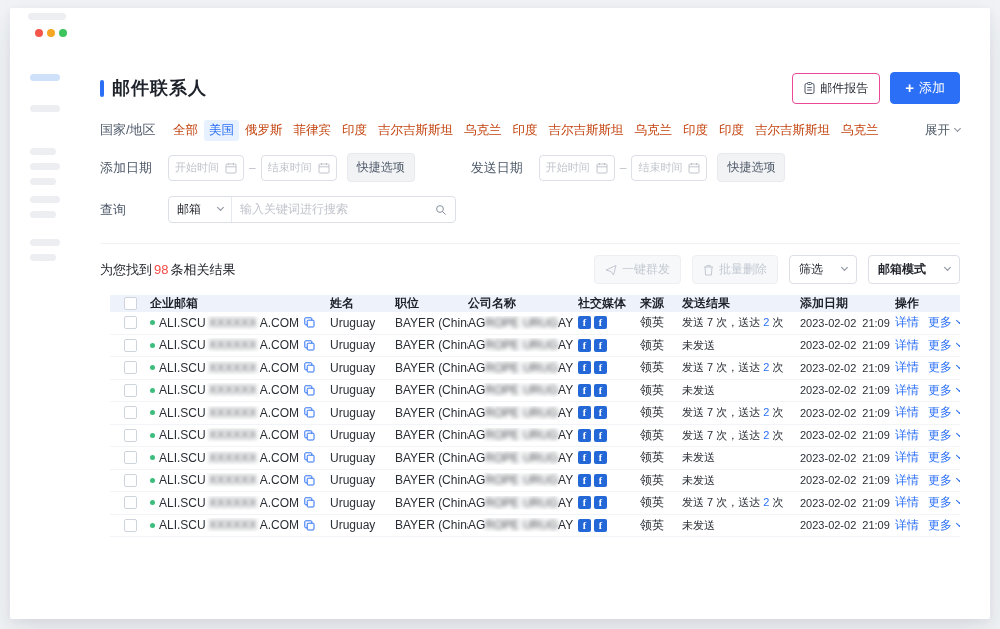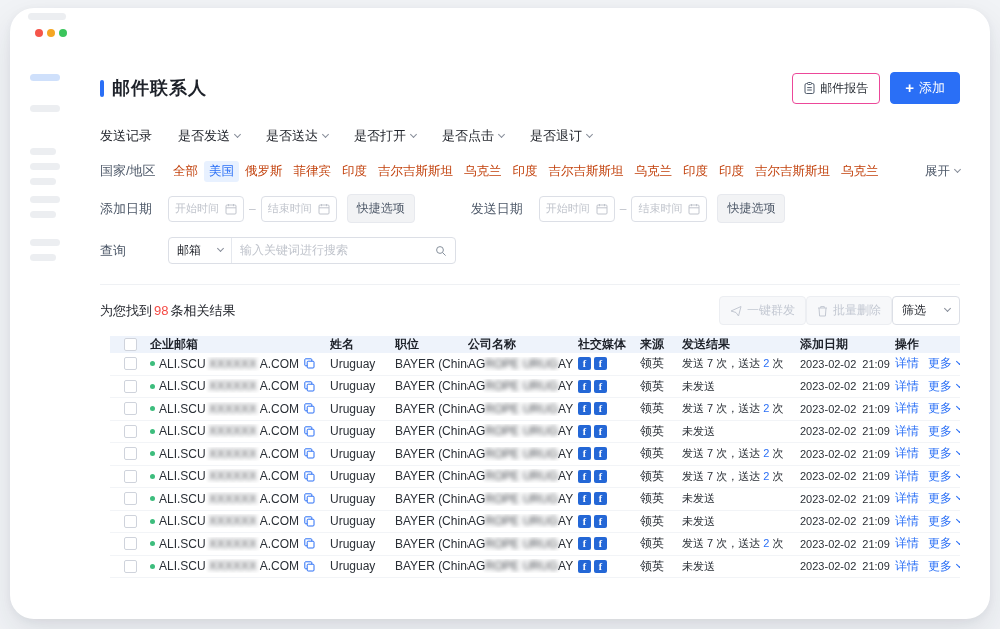--- a/index.html
+++ b/index.html
@@ -7,21 +7,21 @@
     --green:#3dbd7d; --thead-bg:#eef3fb; --fb:#2467d6;
   }
   *{margin:0;padding:0;box-sizing:border-box}
   html,body{width:1000px;height:629px}
   body{
     background:#f1f3f6;
     font-family:"Liberation Sans","DejaVu Sans",sans-serif;
     position:relative;overflow:hidden;color:#2a2f36;
   }
   .window{position:absolute;left:10px;top:8px;width:980px;height:611px;background:#fff;
-    border-radius:24px;box-shadow:0 2px 8px rgba(30,40,60,.05),0 14px 34px rgba(30,40,60,.10)}
+    border-radius:2px;box-shadow:0 2px 8px rgba(30,40,60,.05),0 14px 34px rgba(30,40,60,.10)}
   .pill{position:absolute;left:18px;top:5px;width:38px;height:7px;border-radius:4px;background:#eceef1}
   .lights{position:absolute;left:25px;top:21px;display:flex;gap:4px}
   .lights i{width:8px;height:8px;border-radius:50%;display:block;background:#ccc}
   .sk{position:absolute;border-radius:3.5px;height:7px;background:#eceef1}
   .sk.blue{background:#cfe0fb}
 
   .main{position:absolute;left:90px;top:64px;width:860px;font-size:12px}
 
   .hd{display:flex;align-items:center;height:32px}
   .hd .bar{width:4px;height:17px;border-radius:2px;background:var(--accent);margin-right:8px}
@@ -60,21 +60,21 @@
   .sg-select{display:flex;align-items:center;padding:0 8px;border-right:1px solid #e5e8ee;font-size:12px;color:#23262d;gap:12px;cursor:pointer}
   .sg-input{flex:1;display:flex;align-items:center;padding:0 8px;gap:6px}
   .sg-input input{border:0;outline:0;flex:1;min-width:0;font-size:12px;color:#23262d;font-family:Liberation Mono, monospace;background:transparent}
   .sg-input input::placeholder{color:#c0c4cc}
 
   .divider{border-top:1px solid #eff1f4;margin-top:20px}
 
   .res-row{display:flex;align-items:center;margin-top:12px;height:27px}
   .res-text{font-size:13px;color:#23262d}
   .res-text .cnt{color:var(--count);margin:16px 2px}
-  .res-actions{margin-left:auto;display:flex;align-items:center;}
+  .res-actions{margin-left:auto;display:flex;align-items:center;gap:11px}
   .btn.disabled{background:#f7f8fa;border:1px solid #eceef2;color:#c3c8d2;padding:5px 10px;cursor:not-allowed}
   .sel-box{display:flex;align-items:center;justify-content:space-between;border:1px solid #dcdfe6;border-radius:4px;
     background:#fff;padding:5px 9px;font-size:12px;color:#23262d;cursor:pointer}
   .sel-box.filter{width:68px}
   .sel-box.mode{width:92px;font-weight:bold}
 
   .table{margin-top:12px;margin-left:10px;width:850px}
   .tr{display:grid;grid-template-columns:40px 180px 65px 73px 110px 62px 42px 118px 95px 65px;align-items:center}
   .thead{background:var(--thead-bg);height:17px;color:#1d2129;font-weight:bold;font-size:12px}
   .row{height:22.5px;border-bottom:1px solid #f2f4f7;font-size:12px;color:#2a2f36}
@@ -130,44 +130,20 @@
           <path d="M3.2 5.6h4.6 M3.2 8h4.6" stroke="#4e5969" fill="none"></path>
         </svg>
         <span>邮件报告</span>
       </span>
       <span class="btn add">
         <span class="plus"></span>
         <span>添加</span>
       </span>
     </div>
 
-    <div class="f-row1">
-      <span>发送记录</span>
-
-    <span class="f-item">
-          <span>是否发送</span>
-          <i class="chev"></i>
-        </span>
-        <span class="f-item">
-          <span>是否送达</span>
-          <i class="chev"></i>
-        </span>
-        <span class="f-item">
-          <span>是否打开</span>
-          <i class="chev"></i>
-        </span>
-        <span class="f-item">
-          <span>是否点击</span>
-          <i class="chev"></i>
-        </span>
-        <span class="f-item">
-          <span>是否退订</span>
-          <i class="chev"></i>
-        </span>
-      </div>
 
     <div class="f-row2">
       <span class="f-label">国家/地区</span>
       <span class="c-opts">
           <span class="c-opt">全部</span>
           <span class="c-opt sel">美国</span>
           <span class="c-opt">俄罗斯</span>
           <span class="c-opt">菲律宾</span>
           <span class="c-opt">印度</span>
           <span class="c-opt">吉尔吉斯斯坦</span>
@@ -257,20 +233,24 @@
         <span class="btn disabled">
           <svg width="11" height="12" viewBox="0 0 11 12">
             <path d="M1 3h9 M3.7 3V1.6h3.6V3 M2 3l.6 8h5.8L9 3" fill="none" stroke="#c3c8d2"></path>
           </svg>
           <span>批量删除</span>
         </span>
         <span class="sel-box filter">
           <span>筛选</span>
             <i class="chev"></i>
         </span>
+        <span class="sel-box mode">
+          <span>邮箱模式</span>
+            <i class="chev"></i>
+        </span>
       </span>
     </div>
 
     <div class="table">
       <div class="tr thead">
         <div class="td td-cb">
             <span class="cb"></span>
           </div>
 
       <div class="td">企业邮箱</div>

